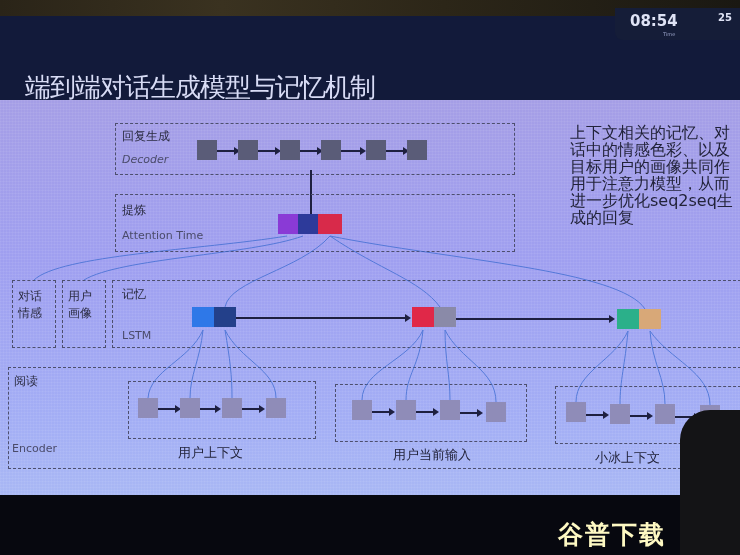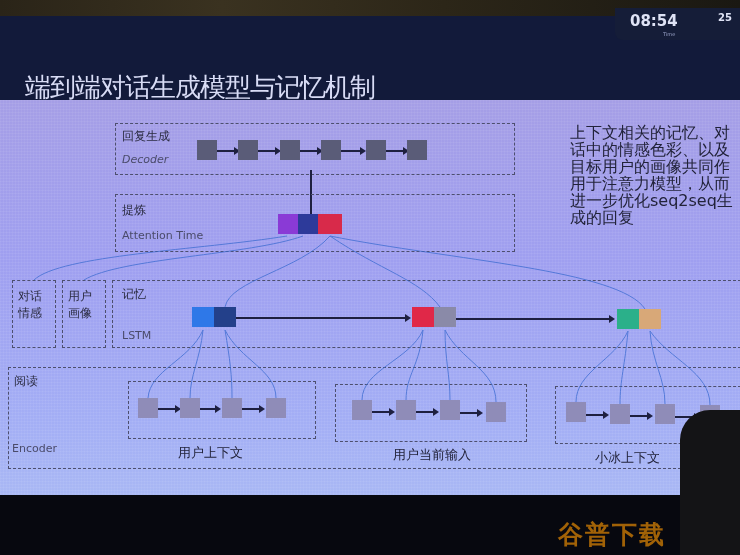--- a/index.html
+++ b/index.html
@@ -37,21 +37,21 @@
   .dec { background:#5a5c78; }
   .enc { background:#8f8cb8; }
   .arrow { position:absolute; height:2px; background:#1e2040; }
   .arrow::after { content:""; position:absolute; right:-3px; top:-3px;
     border-left:6px solid #1e2040; border-top:4px solid transparent; border-bottom:4px solid transparent; }
   .vline { position:absolute; width:2px; background:#1e2040; }
   .note { position:absolute; left:570px; top:124px; width:170px; font-size:16px;
     line-height:17px; color:#22233a; }
   .caption { position:absolute; font-size:13px; color:#22233a; white-space:nowrap;font-family:Liberation Serif, serif; }
   .watermark { position:absolute; left:558px; top:518px; font-size:25px; font-weight:bold;
-    color:#a16207; letter-spacing:2px; }
+    color:#fef9c3; letter-spacing:2px; }
   .person { position:absolute; left:680px; top:410px; width:60px; height:145px;
     background:#141416; border-top-left-radius:30px; }
   svg.links { position:absolute; left:0; top:0; }
 </style>
 </head>
 <body>
 
 <div class="ceiling"></div>
 <div class="header-bar"></div>
 <div class="title">端到端对话生成模型与记忆机制</div>

